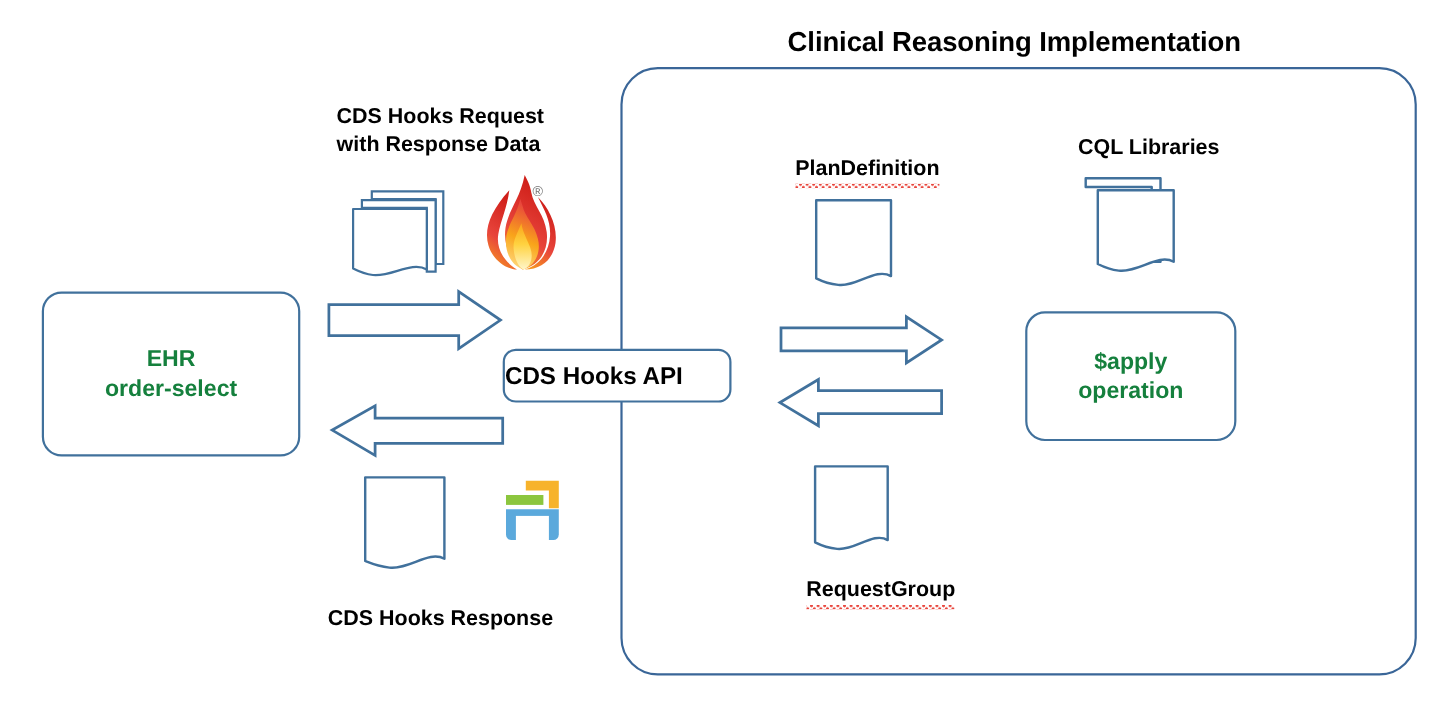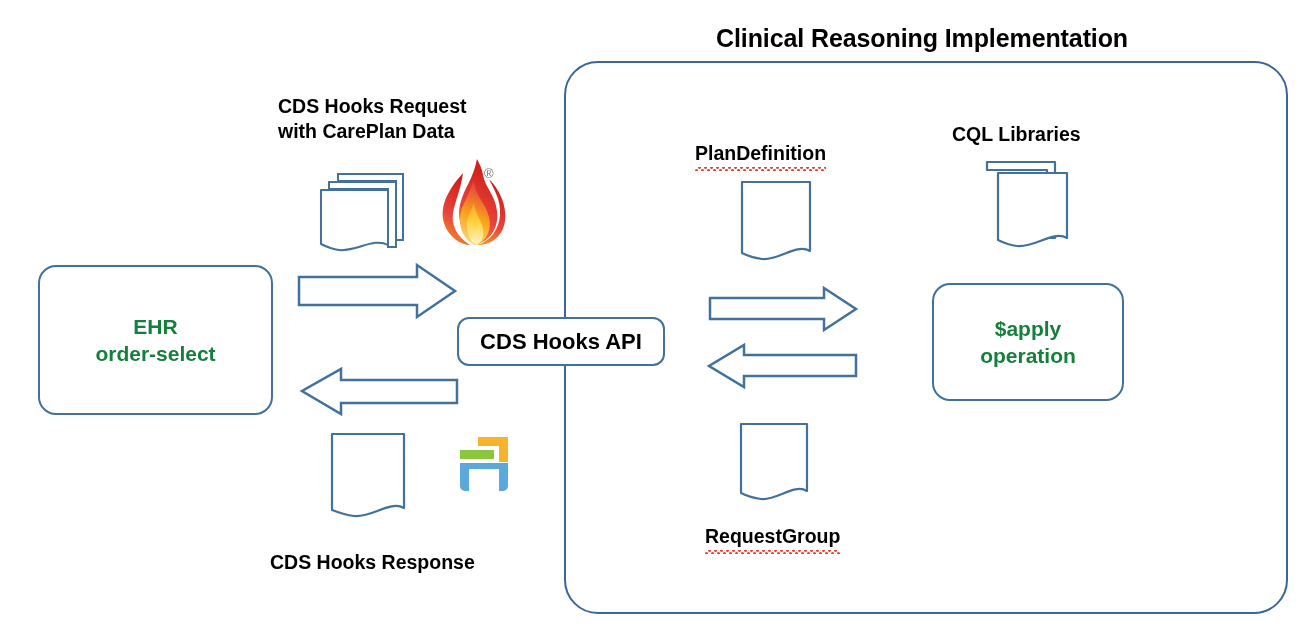--- a/index.html
+++ b/index.html
@@ -29,20 +29,21 @@
     white-space: nowrap;
     letter-spacing: -0.1px;
   }
   .label {
     font-weight: bold;
     font-size: 19.5px;
     color: #000000;
     line-height: 25px;
     text-align: center;
     white-space: nowrap;
+    margin-left: 28px;
   }
   .squiggle-wrap { position: relative; display: inline-block; }
   .squiggle {
     position: absolute;
     left: 0;
     right: 0;
     bottom: -5px;
     height: 4px;
     background-image:
       radial-gradient(circle at 1.5px 3.2px, #e8453c 1.15px, rgba(232,69,60,0) 1.3px),
@@ -83,36 +84,35 @@
     background: transparent;
     box-sizing: border-box;
   }
   .api-box {
     border: 2px solid #41719C;
     border-radius: 12px;
     background: #ffffff;
     box-sizing: border-box;
     display: flex;
     align-items: center;
-    justify-content: center;
   }
   svg { display: block; overflow: visible; }
 </style>
 </head>
 <body>
 
 <div id="canvas">
 
   <div class="abs title" style="left:716px; top:24px;">Clinical Reasoning Implementation</div>
 
   <div class="abs container-box" style="left:564px; top:61px; width:724px; height:553px;"></div>
 
   <div class="abs label" style="left:278px; top:94px; text-align:left;">
     <div>CDS Hooks Request</div>
-    <div>with CarePlan Data</div>
+    <div>with Response Data</div>
   </div>
 
   <div class="abs" style="left:316px; top:164px;">
     <svg width="104" height="96" viewBox="0 0 104 96">
       <path d="M22,10 L87,10 L87,76 L80,76 L80,17 L22,17 Z" fill="#ffffff" stroke="#41719C" stroke-width="2"></path>
       <path d="M13,18 L80,18 L80,83 L72,83 L72,25 L13,25 Z" fill="#ffffff" stroke="#41719C" stroke-width="2"></path>
       <path d="M5,26 L72,26 L72,81 C58,73 40,88 23,86 C15,85 9,82 5,80 Z" fill="#ffffff" stroke="#41719C" stroke-width="2" stroke-linejoin="round"></path>
     </svg>
   </div>
 

